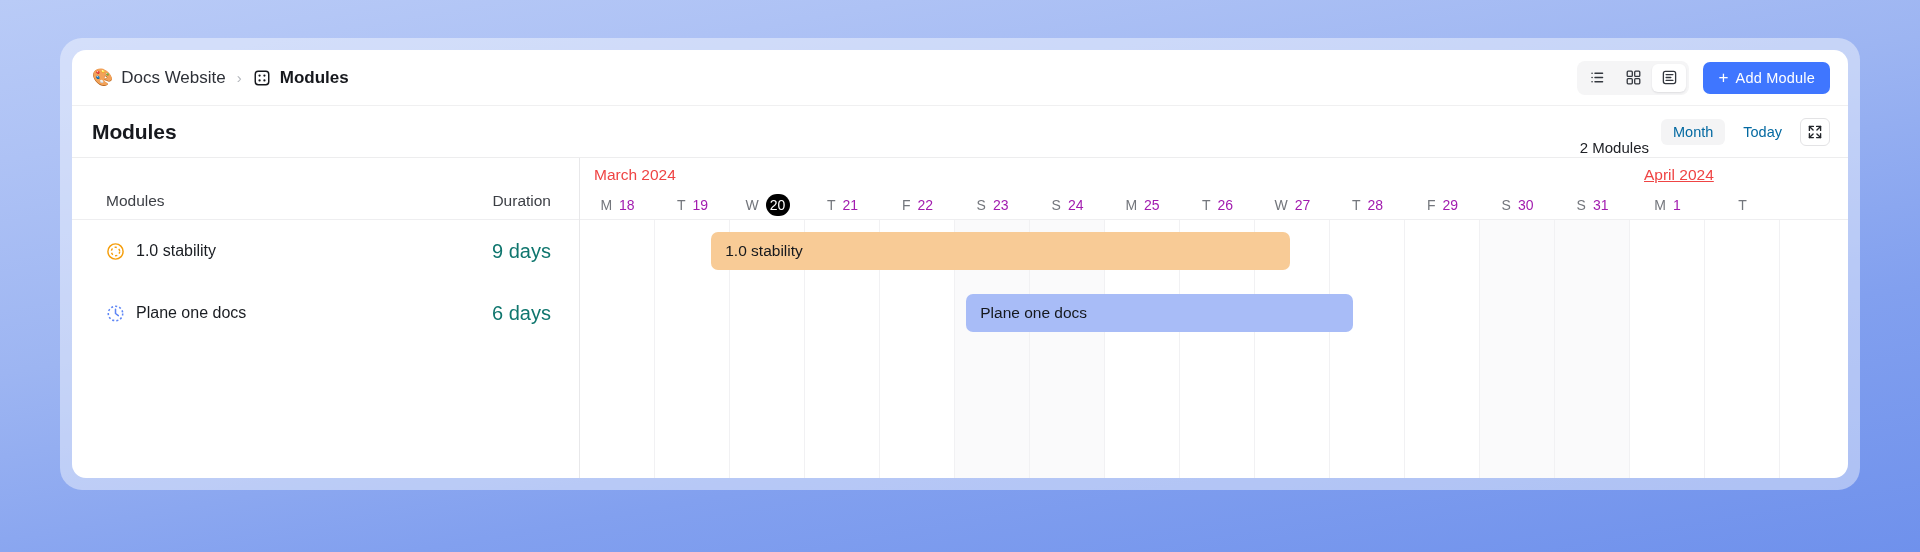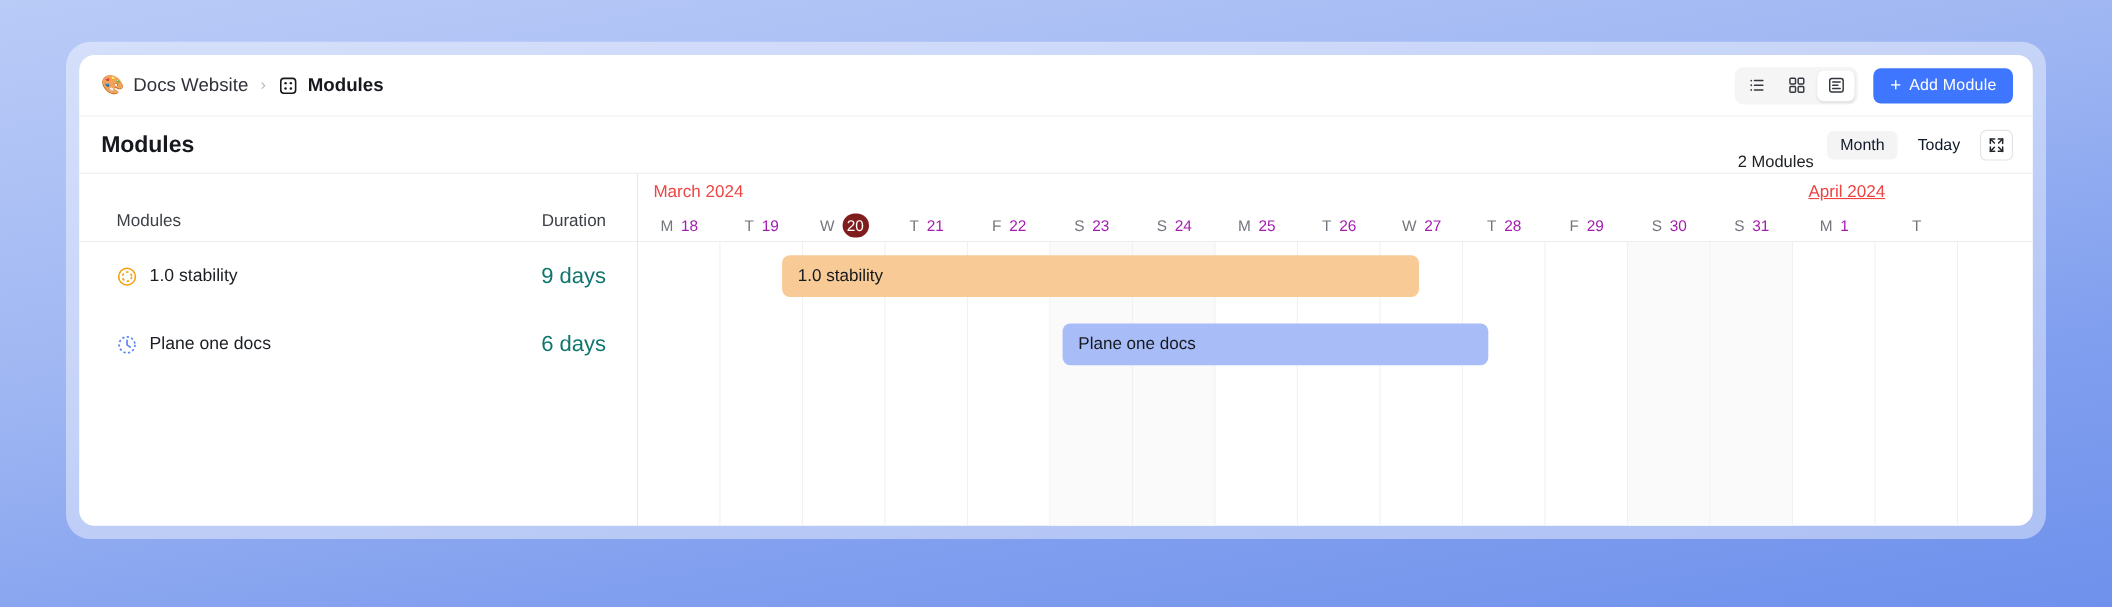--- a/index.html
+++ b/index.html
@@ -155,21 +155,21 @@
   }
   .count-label {
     font-size: 15px;
     color: #202227;
     font-weight: 500;
     white-space: nowrap;
     margin-top: 31px;
   }
   .chip {
     font-size: 14.5px;
-    color: #0f172a;
+    color: #0369a1;
     background: #f4f4f5;
     border-radius: 6px;
     padding: 5px 12px;
     border: none;
     cursor: pointer;
     white-space: nowrap;
   }
   .chip.plain {
     background: transparent;
     padding: 5px 6px;
@@ -268,21 +268,21 @@
     display: flex;
     align-items: center;
     justify-content: center;
     gap: 7px;
     font-size: 14px;
     color: #5a5d63;
   }
   .day-cell .dow { color: #73767c; }
   .day-cell .dnum { color: #a21caf; }
   .day-cell.today .dnum {
-    background: #7f1d1d;
+    background: #000000;
     color: #fff;
     border-radius: 999px;
     width: 24px; height: 22px;
     display: inline-flex;
     align-items: center;
     justify-content: center;
     font-weight: 500;
   }
 
   .grid-area {

